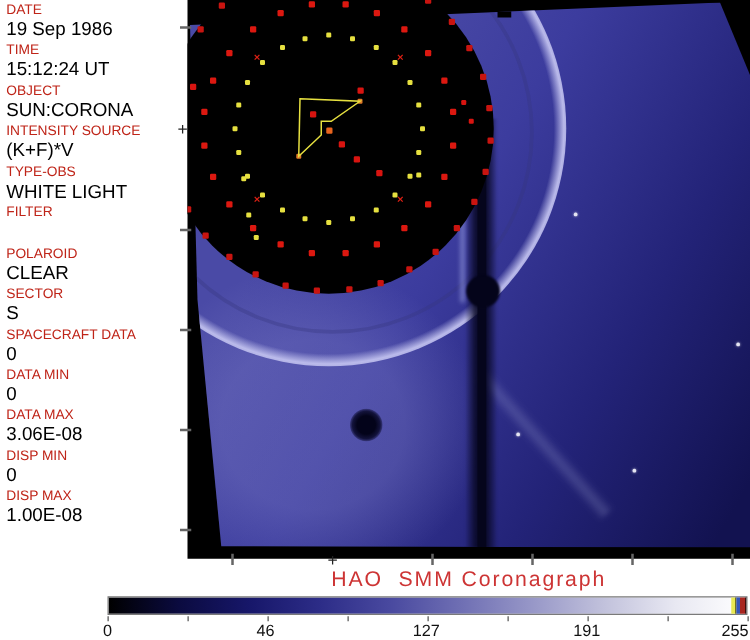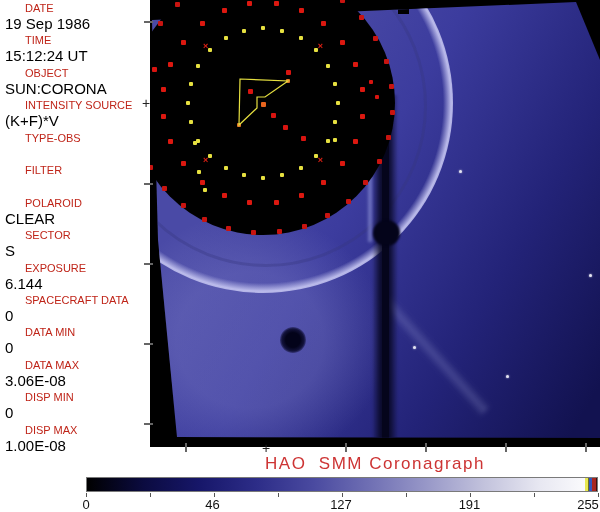--- a/index.html
+++ b/index.html
@@ -3,21 +3,21 @@
 <meta charset="utf-8">
 <style>
   html,body{margin:0;padding:0;}
   body{
     width:600px;height:512px;position:relative;background:#ffffff;
     font-family:"Liberation Sans", sans-serif;overflow:hidden;
   }
   
   .sidebar{position:absolute;left:0;top:0;width:150px;height:460px;background:#fff;padding-top:2px;}
   .field{height:32.45px;padding-left:5px;box-sizing:border-box;overflow:hidden;}
-  .field .lbl{font-size:11px;line-height:13px;color:#bf2418;letter-spacing:0px;white-space:nowrap;margin-left:20px;}
+  .field .lbl{font-size:11px;line-height:13px;color:#bf2418;letter-spacing:0px;white-space:nowrap;}
   .field .val{font-size:15px;line-height:17px;color:#000;white-space:nowrap;}
   
   .img-area{position:absolute;left:150px;top:0;width:450px;height:447px;background:#000;overflow:hidden;}
   .photo{position:absolute;inset:0;
     clip-path:polygon(2px 20px,426px 2px,450px 60px,450px 438px,27px 437px,8px 240px);
     background:linear-gradient(120deg,#4a4aa6 25%,#3c3c9e 45%,#232378 72%,#121250 95%);}
   .photo>div{position:absolute;}
   .lightpatch{left:-30px;top:220px;width:260px;height:240px;
     background:radial-gradient(ellipse at center,rgba(136,136,205,.30) 0 40%,rgba(136,136,205,0) 75%);}
   .arcfaint{left:-45px;top:-55px;width:316px;height:316px;border-radius:50%;border:3px solid rgba(55,55,125,.35);}
@@ -70,35 +70,32 @@
   <div class="field">
     <div class="lbl">OBJECT</div>
     <div class="val">SUN:CORONA</div>
   </div>
   <div class="field">
     <div class="lbl">INTENSITY SOURCE</div>
     <div class="val">(K+F)*V</div>
   </div>
   <div class="field">
     <div class="lbl">TYPE-OBS</div>
+    <div class="val">WHITE LIGHT</div>
   </div>
   <div class="field">
     <div class="lbl">FILTER</div>
   </div>
   <div class="field">
     <div class="lbl">POLAROID</div>
     <div class="val">CLEAR</div>
   </div>
   <div class="field">
     <div class="lbl">SECTOR</div>
     <div class="val">S</div>
-  </div>
-  <div class="field">
-    <div class="lbl">EXPOSURE</div>
-    <div class="val">6.144</div>
   </div>
   <div class="field">
     <div class="lbl">SPACECRAFT DATA</div>
     <div class="val">0</div>
   </div>
   <div class="field">
     <div class="lbl">DATA MIN</div>
     <div class="val">0</div>
   </div>
   <div class="field">

